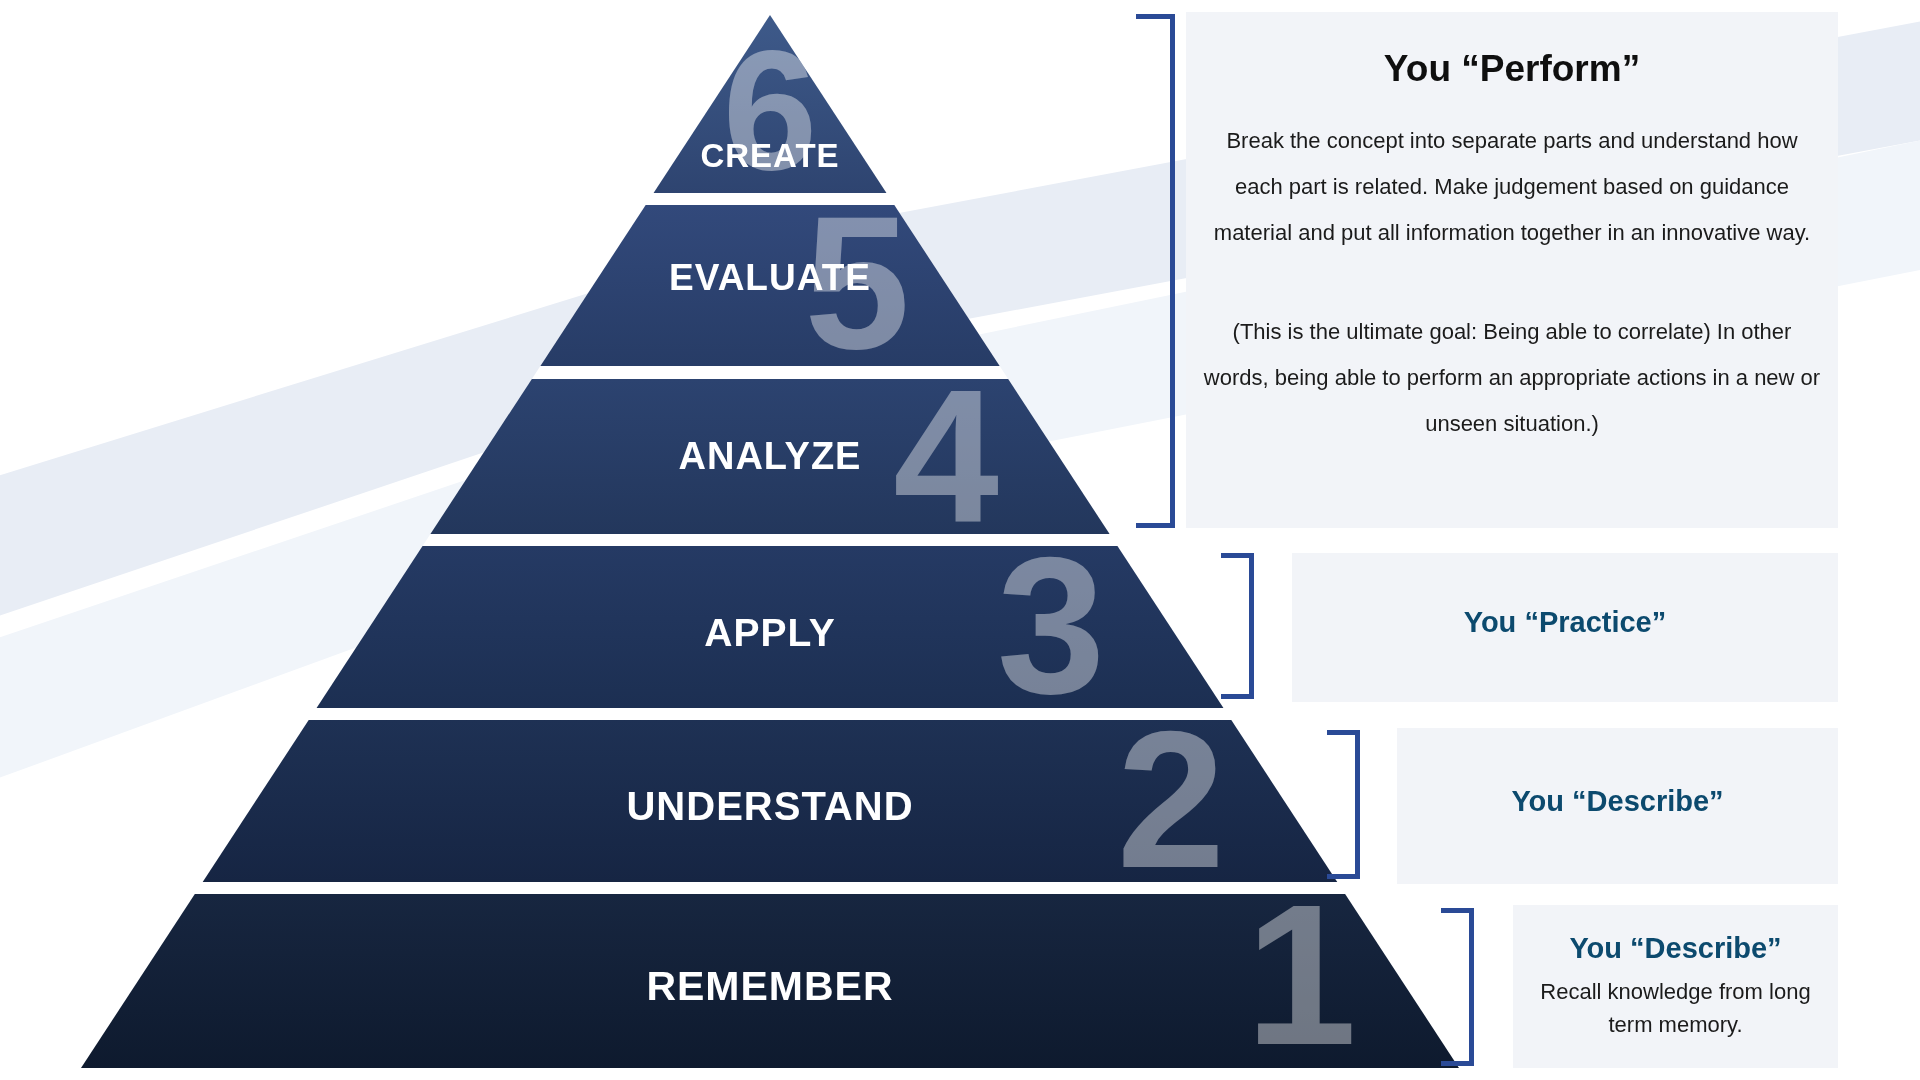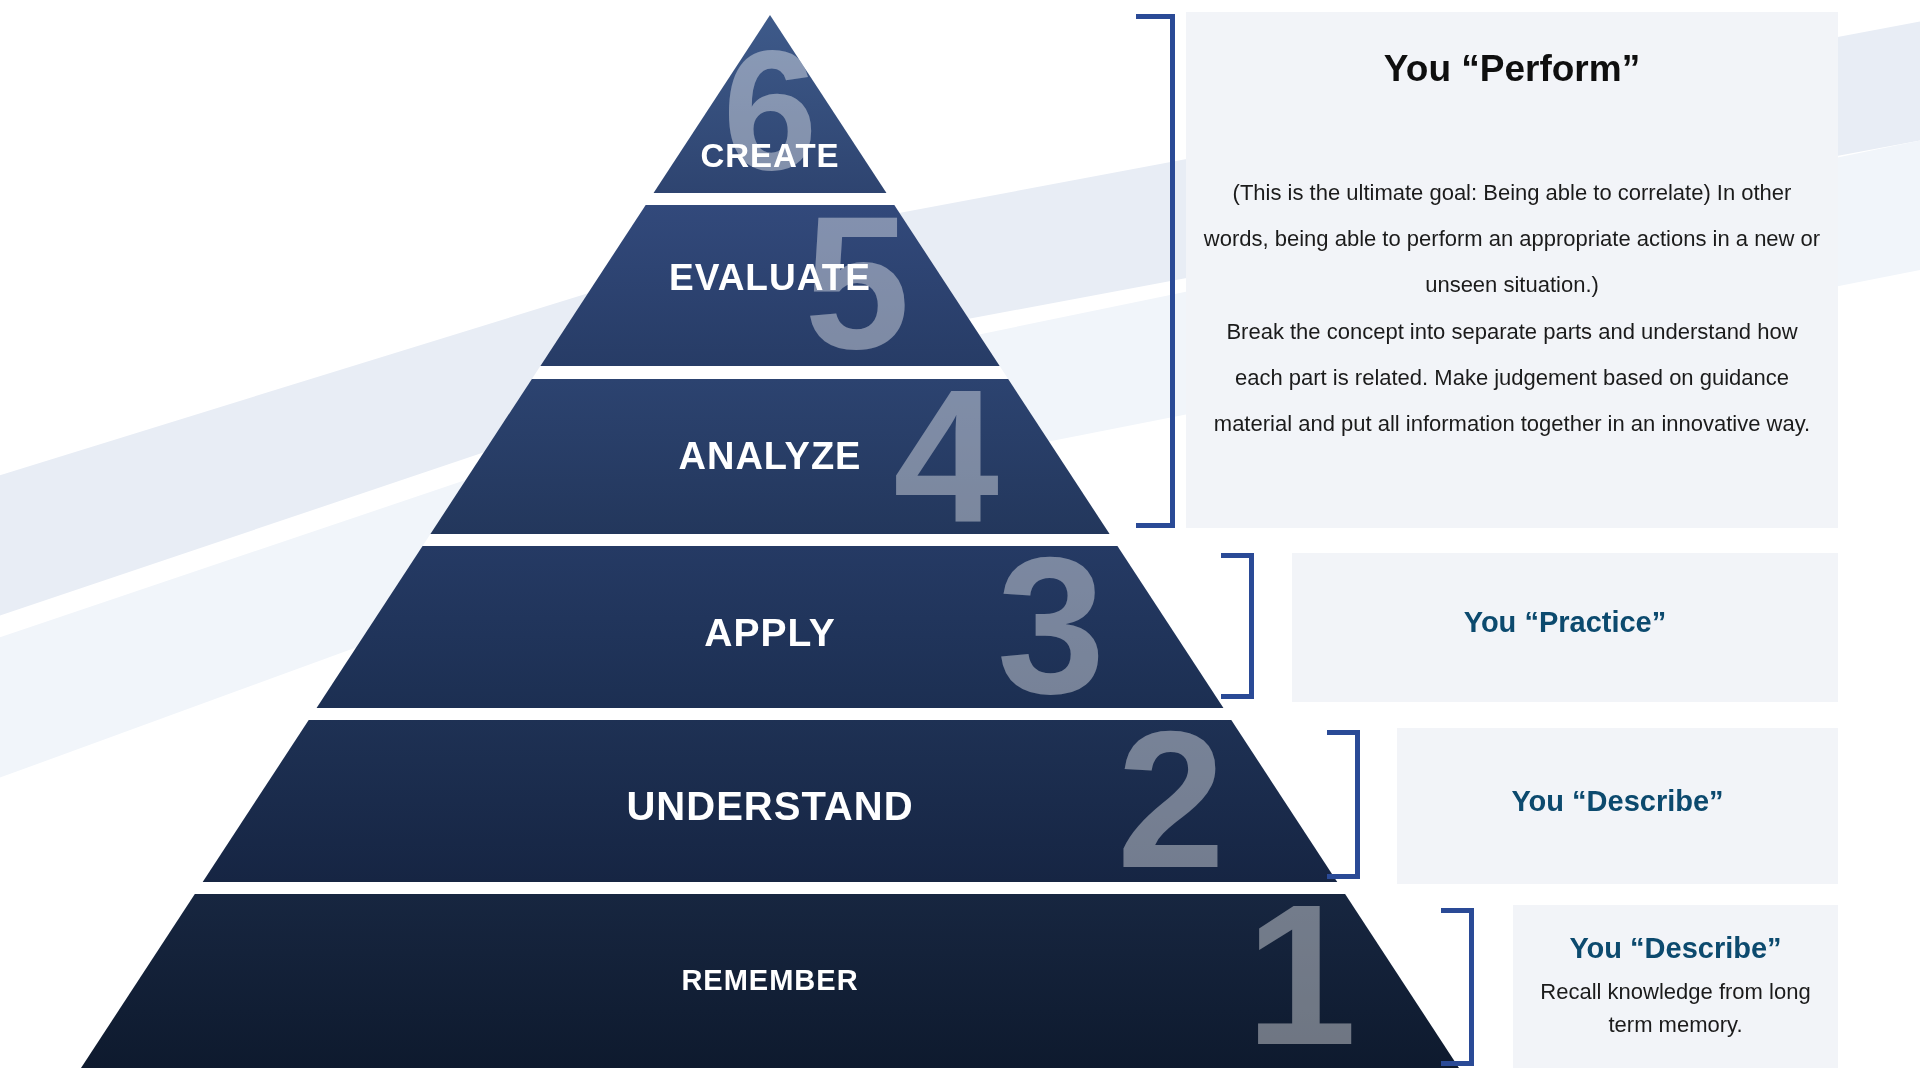--- a/index.html
+++ b/index.html
@@ -45,21 +45,21 @@
   .plabel {
     position:absolute; left:0; width:100%;
     text-align:center; color:#ffffff; font-weight:bold;
     letter-spacing:1px; line-height:1;
   }
   .l6 { top:124px; font-size:33px; }
   .l5 { top:244px; font-size:37px; }
   .l4 { top:422px; font-size:38px; }
   .l3 { top:598px; font-size:39px; }
   .l2 { top:771px; font-size:40px;text-align:center; }
-  .l1 { top:951px; font-size:29px; }
+  .l1 { top:951px; font-size:41px; }
 
   
   .bracket {
     position:absolute;
     border-right:5px solid #2a4a96;
     border-top:5px solid #2a4a96;
     border-bottom:5px solid #2a4a96;
   }
   .bracket-perform  { left:1136px; top:14px;  width:34px; height:504px; }
   .bracket-practice { left:1221px; top:553px; width:28px; height:136px; }
@@ -115,22 +115,22 @@
     <div class="plabel l1">REMEMBER</div>
   </div>
 
   <div class="bracket bracket-perform"></div>
   <div class="bracket bracket-practice"></div>
   <div class="bracket bracket-explain"></div>
   <div class="bracket bracket-describe"></div>
 
   <div class="box box-perform">
     <div class="box-title">You “Perform”</div>
+    <div class="box-body">Break the concept into separate parts and understand how each part is related. Make judgement based on guidance material and put all information together in an innovative way.</div>
     <div class="box-body second">(This is the ultimate goal: Being able to correlate) In other words, being able to perform an appropriate actions in a new or unseen situation.)</div>
-    <div class="box-body">Break the concept into separate parts and understand how each part is related. Make judgement based on guidance material and put all information together in an innovative way.</div>
   </div>
 
   <div class="box box-practice">
     <div class="box-small-title">You “Practice”</div>
   </div>
 
   <div class="box box-explain">
     <div class="box-small-title">You “Describe”</div>
   </div>
 

